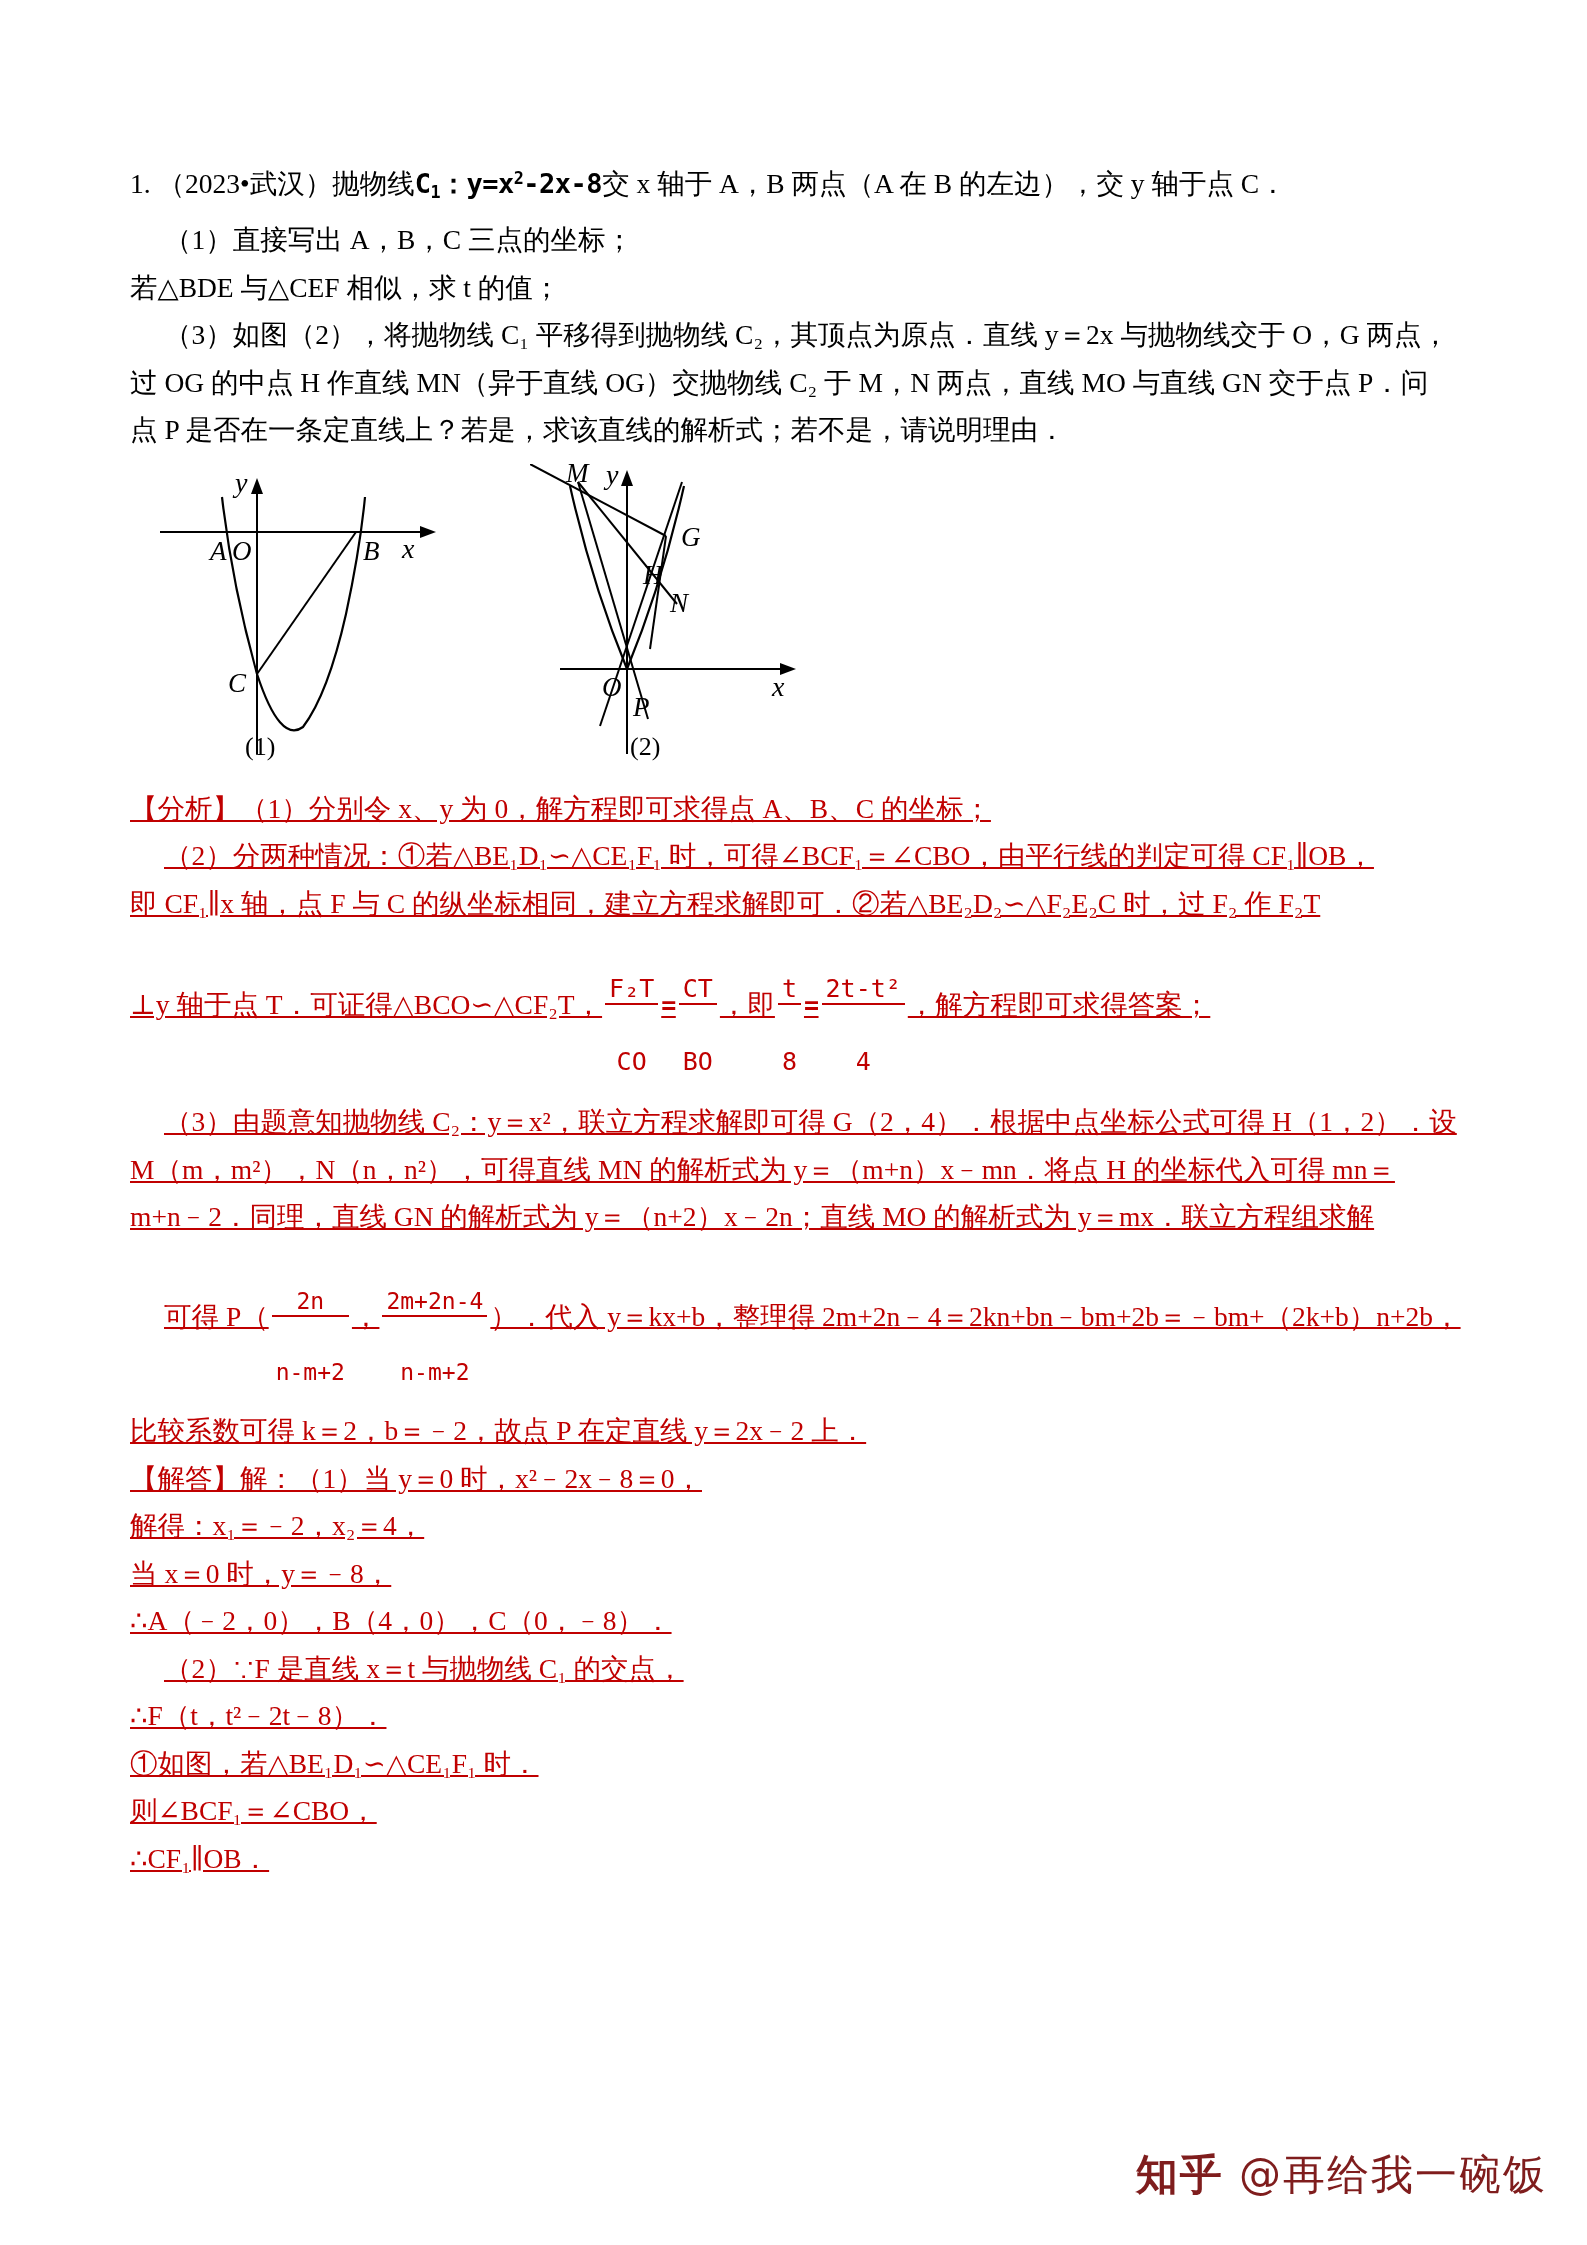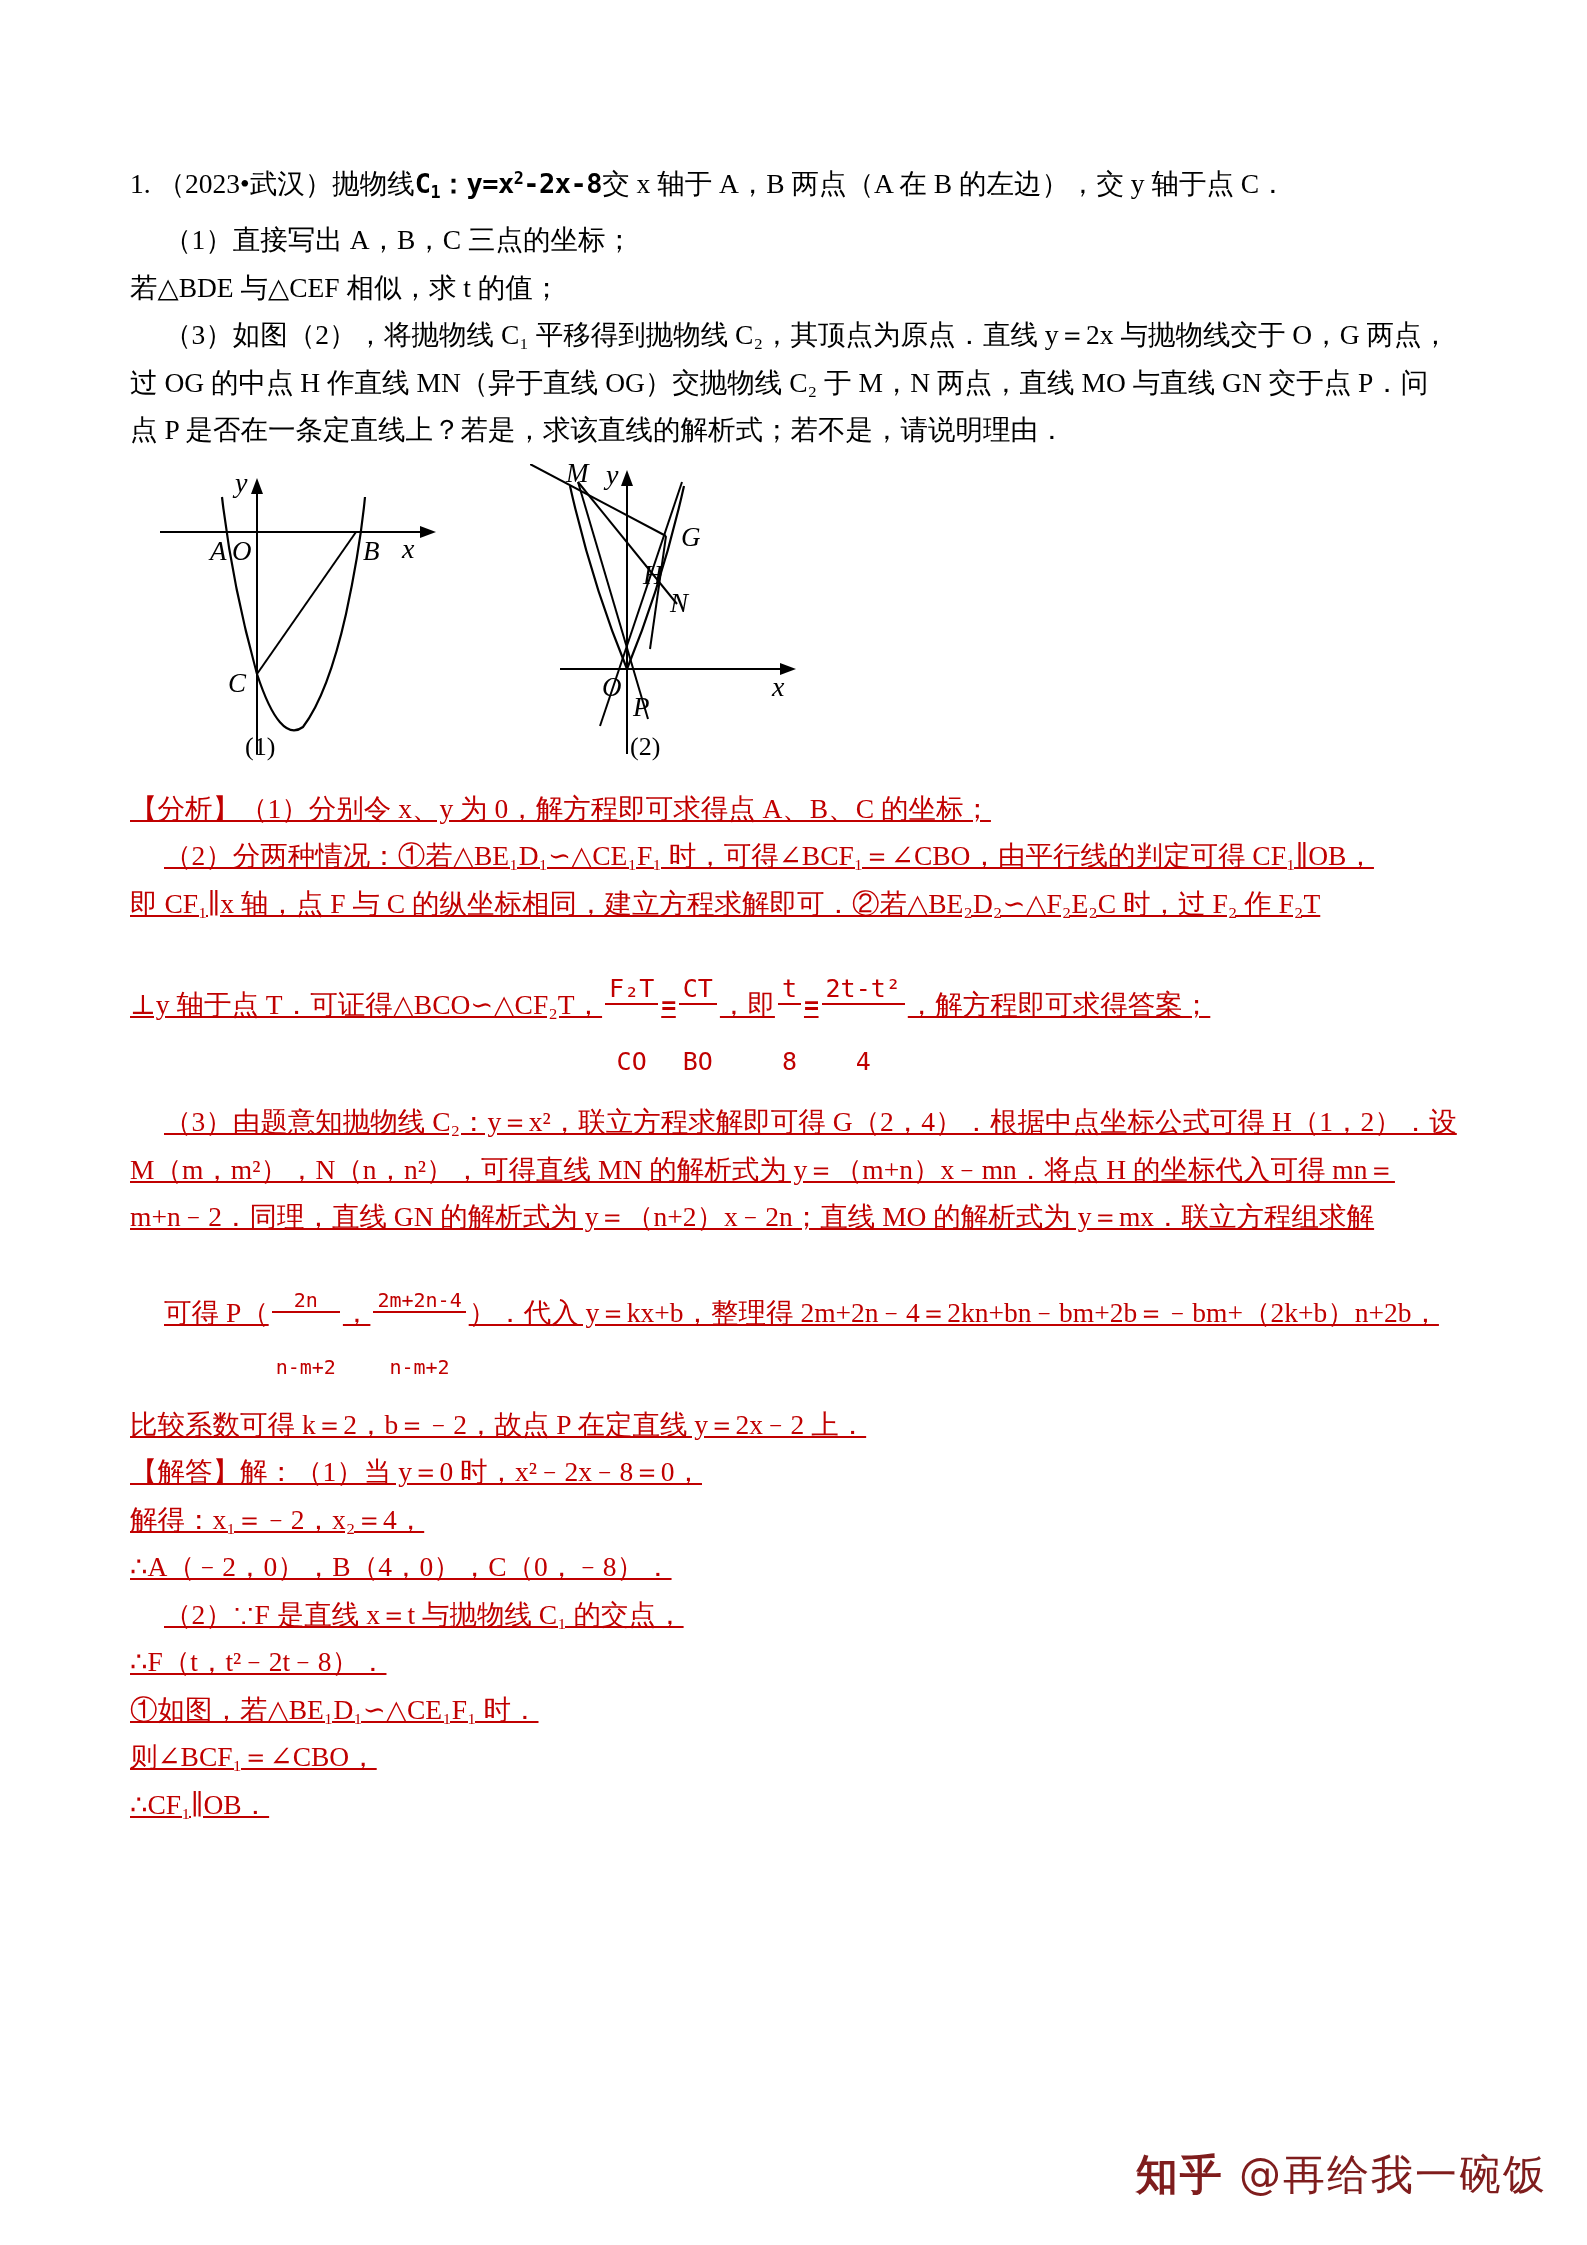--- a/index.html
+++ b/index.html
@@ -64,21 +64,21 @@
     text-align: center;
     font-family: "DejaVu Sans Mono", monospace;
     font-size: 25px;
     line-height: 1.12;
     margin: 0 3px;
     position: relative;
     top: -2px;
   }
   .frac .num { display: block; padding: 0 4px; border-bottom: 2px solid currentColor; margin-top: 40px; }
   .frac .den { display: block; padding: 0 4px; margin-top: 43px; }
-  .frac.small { font-size: 20px; }
+  .frac.small { font-size: 23px; }
 
   
   .figures {
     position: relative;
     height: 305px;
     margin: 14px 0 26px 0;
   }
   .fig { position: absolute; }
   .figcap {
     position: absolute;
@@ -198,20 +198,21 @@
     <div class="line red indent" style="margin-bottom:30px;">
       <span>可得 P（</span><span class="frac small"><span class="num">2n</span><span class="den">n-m+2</span></span><span>，</span><span class="frac small"><span class="num">2m+2n-4</span><span class="den">n-m+2</span></span><span>）．代入 y＝kx+b，整理得 2m+2n﹣4＝2kn+bn﹣bm+2b＝﹣bm+（2k+b）n+2b，</span>
     </div>
 
     <div class="line red">比较系数可得 k＝2，b＝﹣2，故点 P 在定直线 y＝2x﹣2 上．</div>
 
     <div class="line red">
       <span>【解答】</span><span>解：（1）当 y＝0 时，x²﹣2x﹣8＝0，</span>
     </div>
     <div class="line red">解得：x₁＝﹣2，x₂＝4，</div>
+    <div class="line red">当 x＝0 时，y＝﹣8，</div>
     <div class="line red">∴A（﹣2，0），B（4，0），C（0，﹣8）．</div>
     <div class="line red indent">（2）∵F 是直线 x＝t 与抛物线 C₁ 的交点，</div>
     <div class="line red">∴F（t，t²﹣2t﹣8）．</div>
     <div class="line red">①如图，若△BE₁D₁∽△CE₁F₁ 时．</div>
     <div class="line red">则∠BCF₁＝∠CBO，</div>
     <div class="line red">∴CF₁∥OB．</div>
 
   </div>
 
   <div class="watermark">

